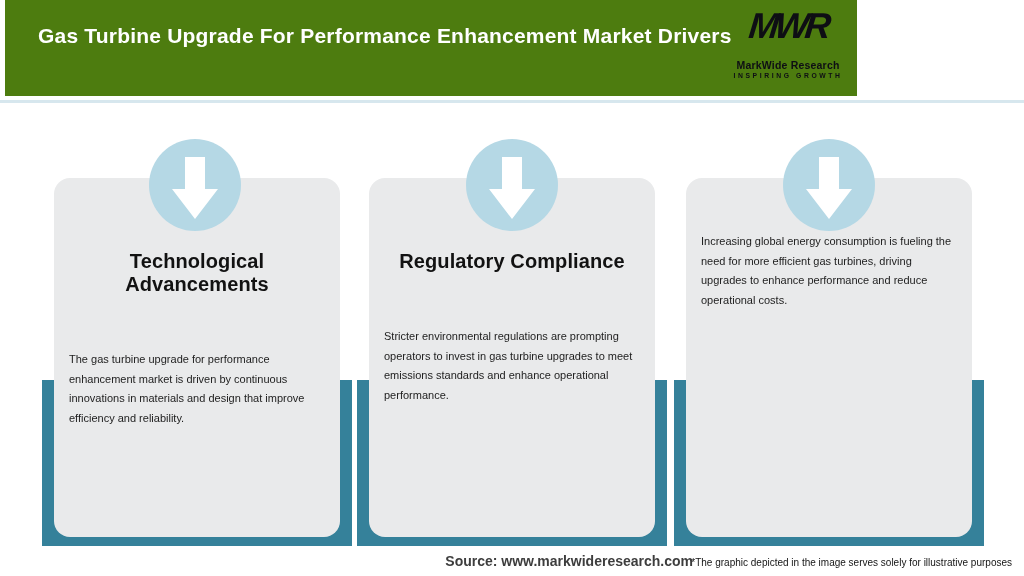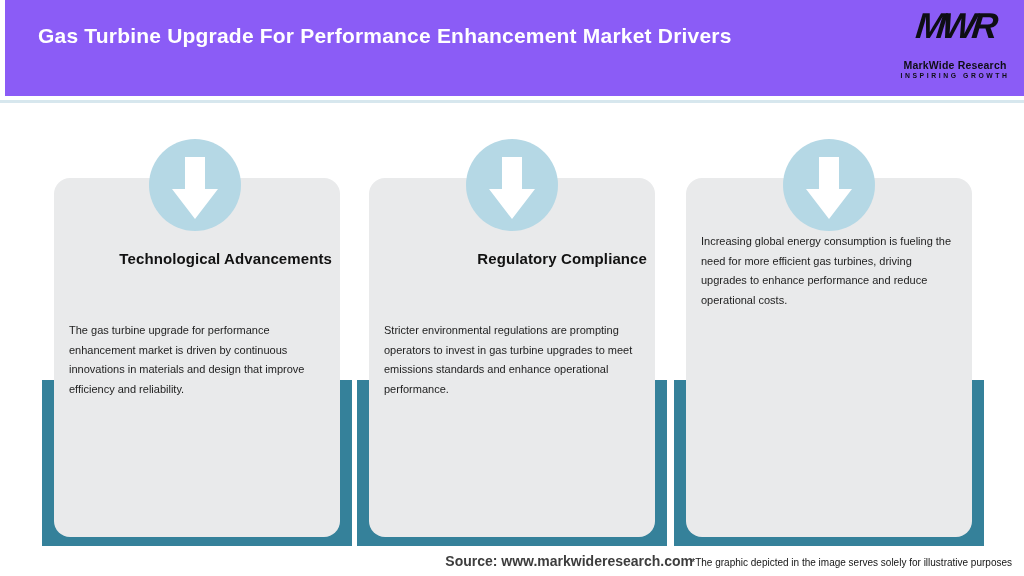--- a/index.html
+++ b/index.html
@@ -5,22 +5,22 @@
   html,body{margin:0;padding:0;}
   body{
     width:1024px;height:576px;position:relative;overflow:hidden;
     background:#ffffff;
     font-family:"Liberation Sans", sans-serif;
   }
   .stage{position:absolute;inset:0;width:1024px;height:576px;}
 
   
   .header{
-    position:absolute;left:5px;top:0;width:1019px;height:96px;
-    background:#8b5cf6;
+    position:absolute;left:5px;top:0;width:852px;height:96px;
+    background:#4d7c0f;
   }
   .header-title{
     position:absolute;left:33px;top:24px;margin:0;
     color:#ffffff;font-size:21px;font-weight:bold;letter-spacing:0.2px;
     white-space:nowrap;
   }
   .logo{
     position:absolute;right:14px;top:8px;width:110px;
     text-align:center;color:#0e0e14;line-height:1;
   }
@@ -50,22 +50,22 @@
   .card.c1{left:54px;} .card.c2{left:369px;} .card.c3{left:686px;}
 
   .circle{
     position:absolute;top:139px;width:92px;height:92px;border-radius:50%;
     background:#b5d8e5;display:flex;align-items:center;justify-content:center;
   }
   .circle.c1{left:149px;} .circle.c2{left:466px;} .circle.c3{left:783px;}
   .circle svg{display:block;}
 
   .card-title{
-    margin:72px 8px 0 8px;text-align:right;
-    font-size:15px;font-weight:bold;color:#121212;letter-spacing:0.1px;
+    margin:72px 8px 0 8px;text-align:center;
+    font-size:20px;font-weight:bold;color:#121212;letter-spacing:0.1px;
   }
   .card-body{
     margin:54px 0 0 0;padding:0 15px;
     font-size:11px;line-height:19.5px;color:#1d1d1d;text-align:left;
   }
 
   
   .source{
     position:absolute;left:373px;top:553px;width:320px;
     text-align:right;font-size:14px;font-weight:bold;color:#3d3d3d;

